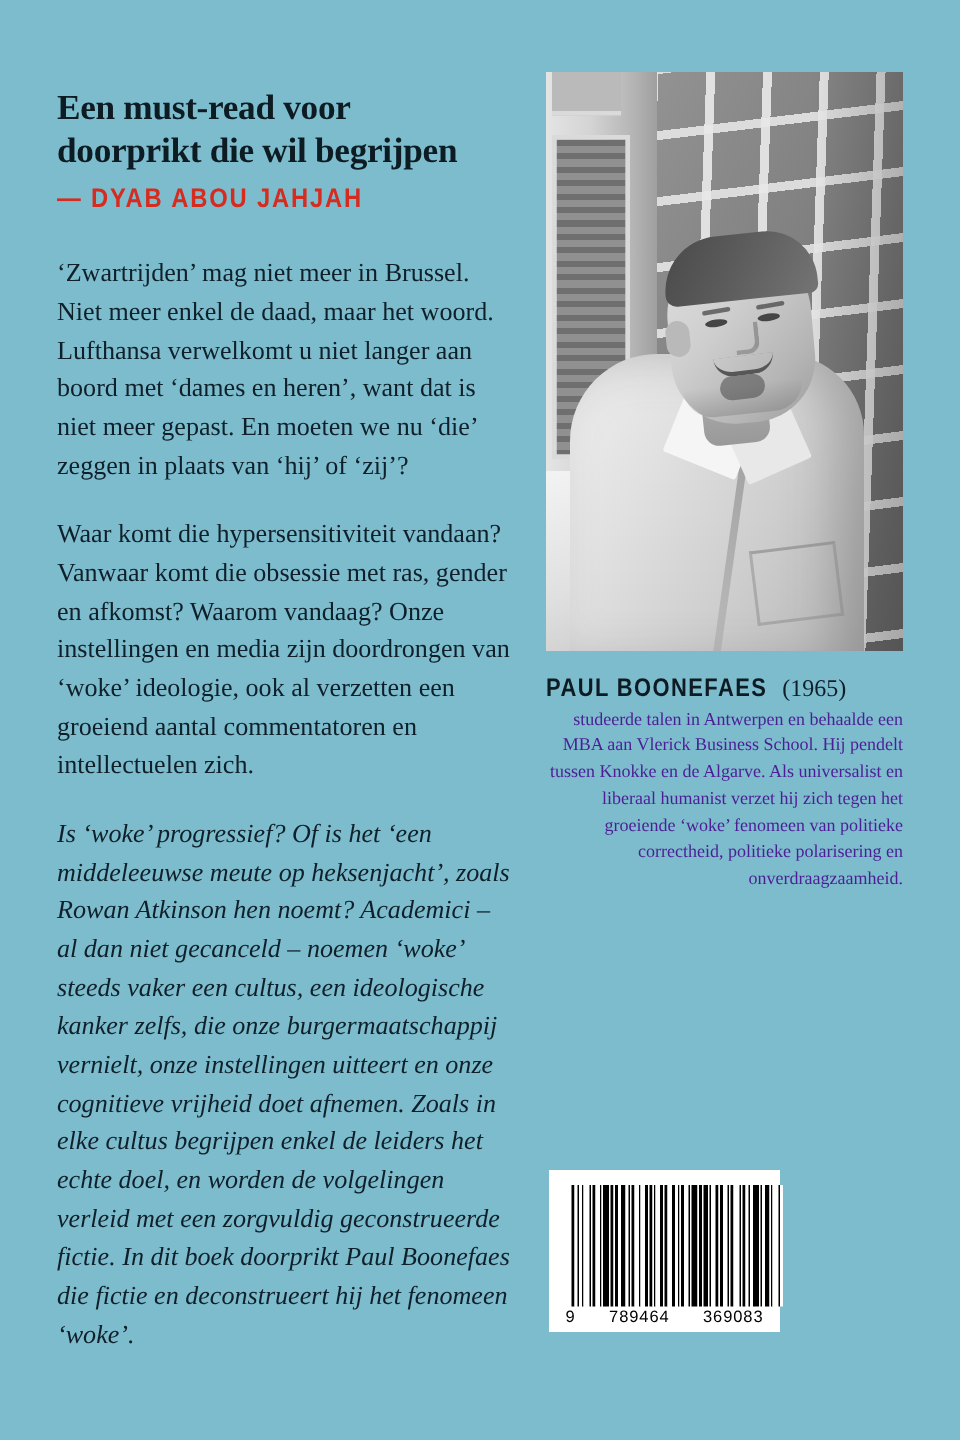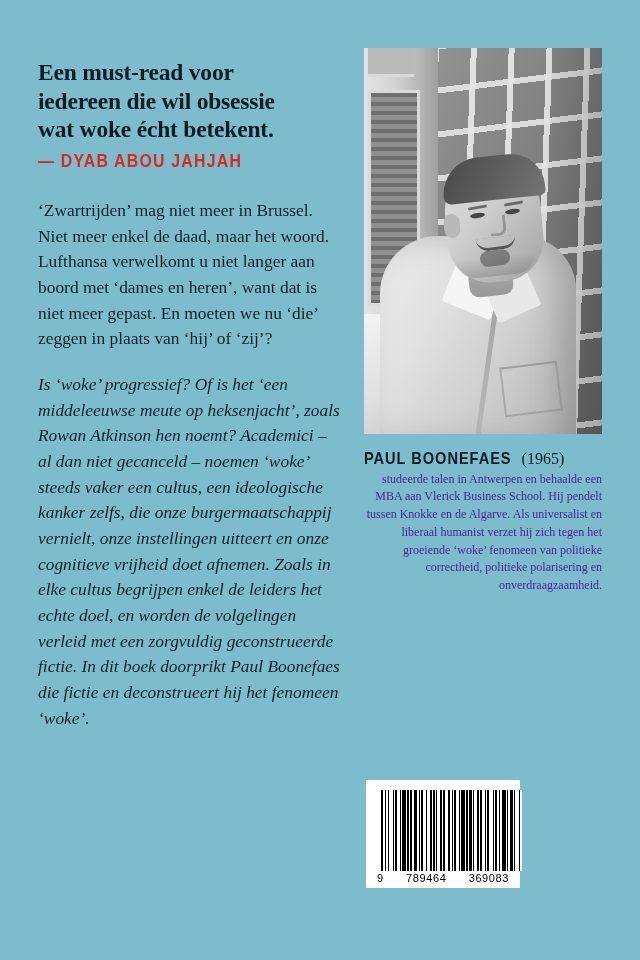--- a/index.html
+++ b/index.html
@@ -342,28 +342,28 @@
 </style>
 </head>
 <body>
 
 <div class="cover">
 
   <div class="left-col">
 
     <div class="pullquote">
       <div>Een must-read voor</div>
-      <div>iedereen die wil obsessie</div>
-      <div>wat woke écht betekent.</div>
+      <div>doorprikt die wil begrijpen</div>
     </div>
 
     <div class="attribution">— DYAB ABOU JAHJAH</div>
 
     <div class="body-copy">
       <p>‘Zwartrijden’ mag niet meer in Brussel. Niet meer enkel de daad, maar het woord. Lufthansa verwelkomt u niet langer aan boord met ‘dames en heren’, want dat is niet meer gepast. En moeten we nu ‘die’ zeggen in plaats van ‘hij’ of ‘zij’?</p>
+      <p>Waar komt die hypersensitiviteit vandaan? Vanwaar komt die obsessie met ras, gender en afkomst? Waarom vandaag? Onze instellingen en media zijn doordrongen van ‘woke’ ideologie, ook al verzetten een groeiend aantal commentatoren en intellectuelen zich.</p>
       <p>Is ‘woke’ progressief? Of is het ‘een middeleeuwse meute op heksenjacht’, zoals Rowan Atkinson hen noemt? Academici – al dan niet gecanceld – noemen ‘woke’ steeds vaker een cultus, een ideologische kanker zelfs, die onze burgermaatschappij vernielt, onze instellingen uitteert en onze cognitieve vrijheid doet afnemen. Zoals in elke cultus begrijpen enkel de leiders het echte doel, en worden de volgelingen verleid met een zorgvuldig geconstrueerde fictie. In dit boek doorprikt Paul Boonefaes die fictie en deconstrueert hij het fenomeen ‘woke’.</p>
     </div>
 
   </div>
 
   <div class="right-col">
 
     <div class="author-photo">
       <div class="ph-sky"></div>
       <div class="ph-grid">

